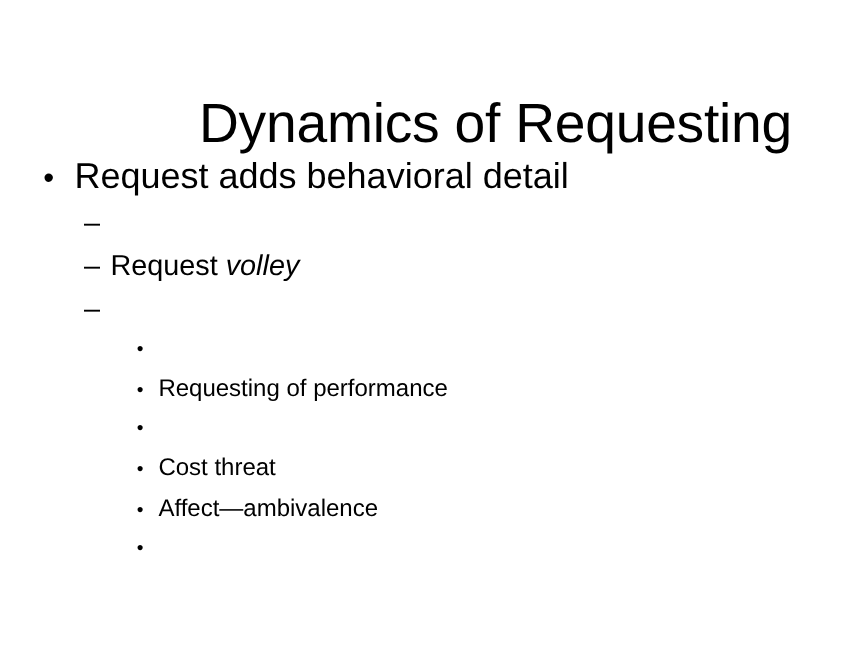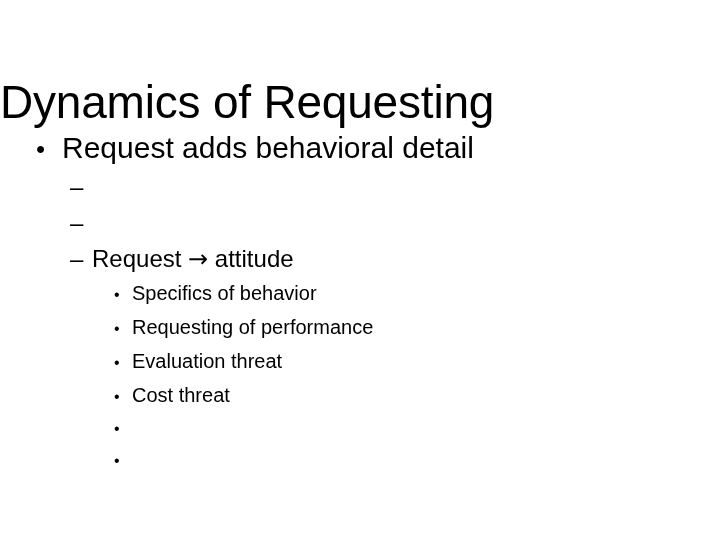--- a/index.html
+++ b/index.html
@@ -19,21 +19,21 @@
     overflow: hidden;
     -webkit-font-smoothing: antialiased;
   }
 
   
   .slide-title {
     position: absolute;
     left: 0;
     top: 48px;
     width: 660px;
-    text-align: left;
+    text-align: right;
     font-size: 46px;
     font-weight: 400;
     line-height: 1;
     letter-spacing: -0.2px;
     white-space: nowrap;
   }
 
   
   .body-content {
     position: absolute;
@@ -115,49 +115,48 @@
       <span class="marker">•</span>
       <span class="text">Request adds behavioral detail</span>
     </div>
 
     <div class="bullet-row lvl2">
       <span class="marker">–</span>
     </div>
 
     <div class="bullet-row lvl2">
       <span class="marker">–</span>
+      <span class="text"><span>Request</span>&nbsp;<span class="ital">volley</span></span>
     </div>
 
     <div class="bullet-row lvl2">
       <span class="marker">–</span>
-      <span class="text"><span>Request</span>&nbsp;<span class="arrow">→</span>&nbsp;<span>attitude</span></span>
     </div>
 
     <div class="bullet-row lvl3">
       <span class="marker">•</span>
-      <span class="text">Specifics of behavior</span>
     </div>
 
     <div class="bullet-row lvl3">
       <span class="marker">•</span>
       <span class="text">Requesting of performance</span>
     </div>
 
     <div class="bullet-row lvl3">
       <span class="marker">•</span>
-      <span class="text">Evaluation threat</span>
     </div>
 
     <div class="bullet-row lvl3">
       <span class="marker">•</span>
       <span class="text">Cost threat</span>
     </div>
 
     <div class="bullet-row lvl3">
       <span class="marker">•</span>
+      <span class="text">Affect—ambivalence</span>
     </div>
 
     <div class="bullet-row lvl3">
       <span class="marker">•</span>
     </div>
 
   </div>
 </div>
 
 </body></html>

